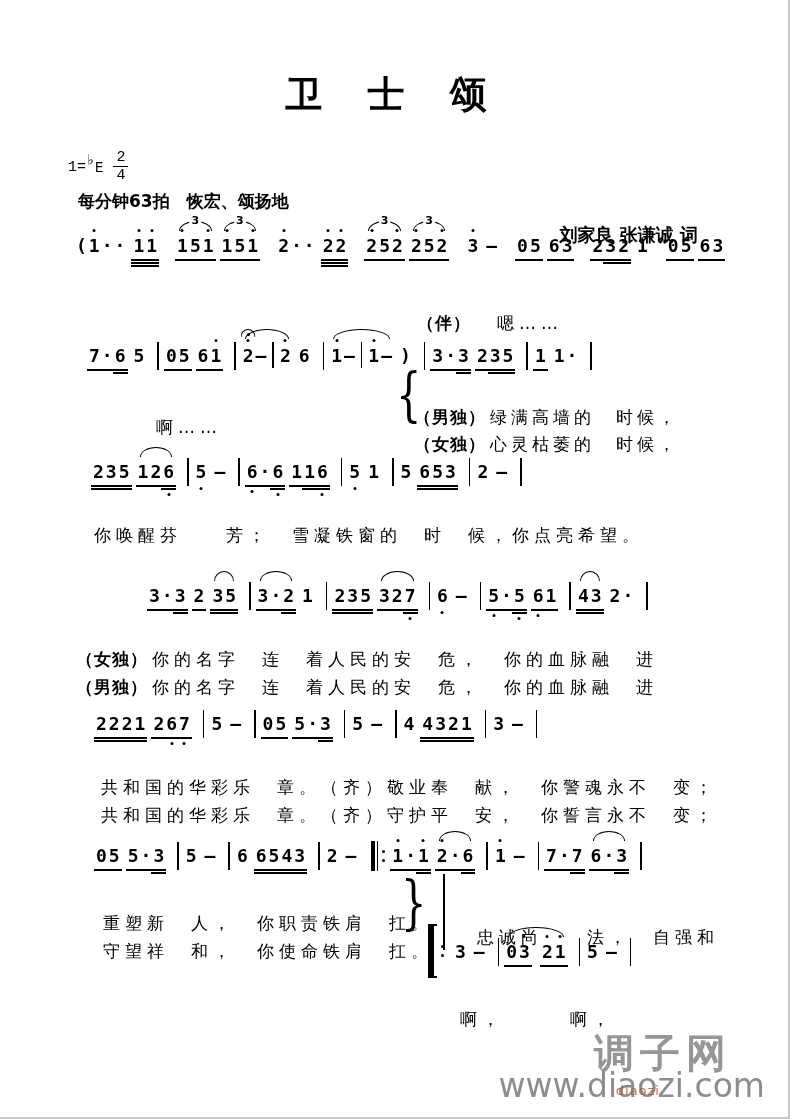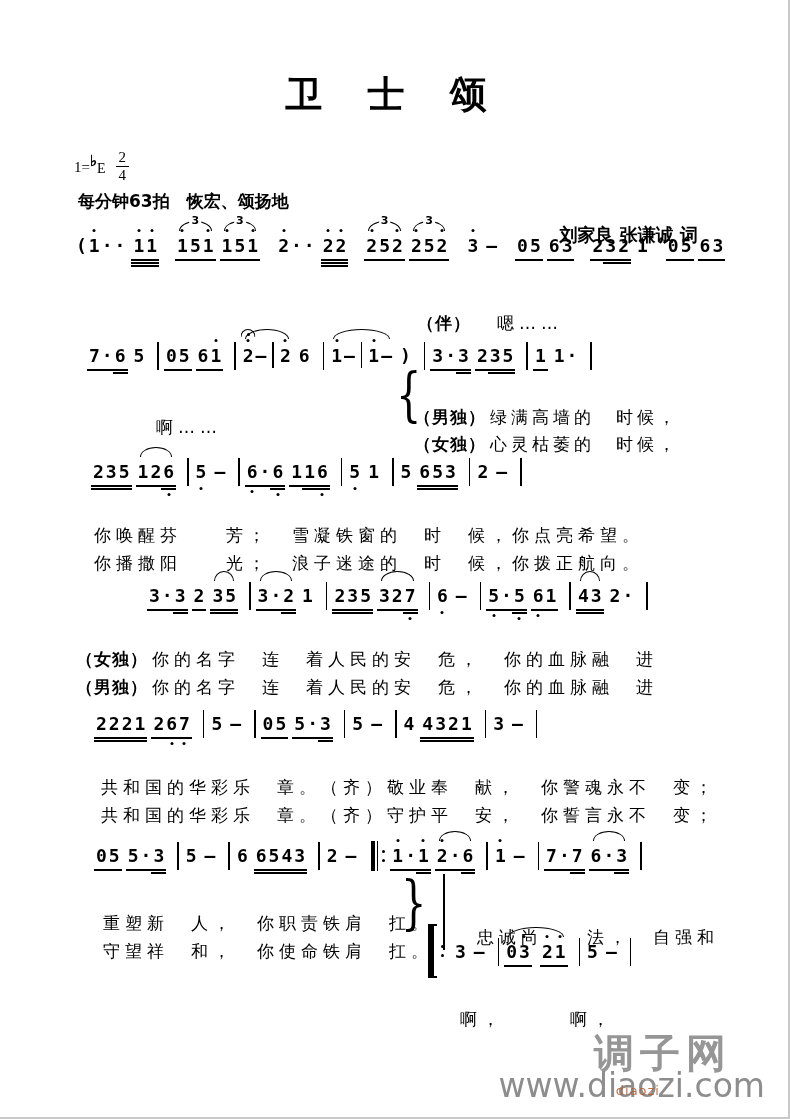--- a/index.html
+++ b/index.html
@@ -2,21 +2,21 @@
 <html><head>
 <meta charset="utf-8">
 <style>
   html,body{margin:0;padding:0;background:#fff;}
   .page{position:relative;width:790px;height:1119px;background:#fff;overflow:hidden;
         font-family:"DejaVu Sans",sans-serif;color:#000;
         box-shadow:inset -2px -2px 0 #c9c9c9;}
   
   .title{position:absolute;top:70px;left:0;width:100%;text-align:center;
          font-size:37px;font-weight:bold;letter-spacing:18px;font-family:"Liberation Serif",serif;}
-  .keyblock{position:absolute;top:150px;left:74px;font-size:15px;font-family:Liberation Serif, serif;}
+  .keyblock{position:absolute;top:150px;left:68px;font-size:15px;font-family:Liberation Mono, monospace;}
   .keyblock .flat{vertical-align:6px;font-size:15px;font-weight:bold;}
   .keyblock .tonic{font-size:14px;vertical-align:-1px;}
   .frac{display:inline-block;vertical-align:-8px;text-align:center;margin-left:10px;line-height:1;}
   .frac .num{display:block;border-bottom:1px solid #000;padding:0 3px 1px;}
   .frac .den{display:block;padding-top:1px;}
   .tempo{position:absolute;top:190px;left:78px;font-size:17px;font-weight:bold;}
   .credits{position:absolute;top:145px;right:92px;text-align:left;font-size:18px;font-weight:bold;line-height:36px;white-space:pre;}
   
   .noterow{display:flex;align-items:flex-end;height:26px;position:relative;}
   .cell{display:inline-flex;align-items:flex-end;position:relative;margin-right:6px;}
@@ -282,21 +282,20 @@
         <span class="bar"></span>
         <span class="cell">
           <span class="note"><span>2</span></span>
         </span>
         <span class="cell">
           <span class="note"><span>–</span></span>
         </span>
         <span class="bar"></span>
       </div>
     <div class="lyric" style="top:30px;left:2px;"><span>你唤醒芬　　芳；　雪凝铁窗的　时　候，你点亮希望。</span></div>
-    <div class="lyric" style="top:58px;left:2px;"><span>你播撒阳　　光；　浪子迷途的　时　候，你拨正航向。</span></div>
   </div>
 
   <div class="system" style="top:582px;left:148px;width:620px;">
     <div class="noterow">
         <span class="cell">
           <span class="note"><span>3</span><i class="ul" style="bottom: -2.5px;"></i></span>
           <span class="note"><span>·</span><i class="ul" style="bottom: -2.5px;"></i></span>
           <span class="note"><span>3</span><i class="ul" style="bottom: -2.5px;"></i><i class="ul" style="bottom: -5.5px;"></i></span>
         </span>
         <span class="cell">

